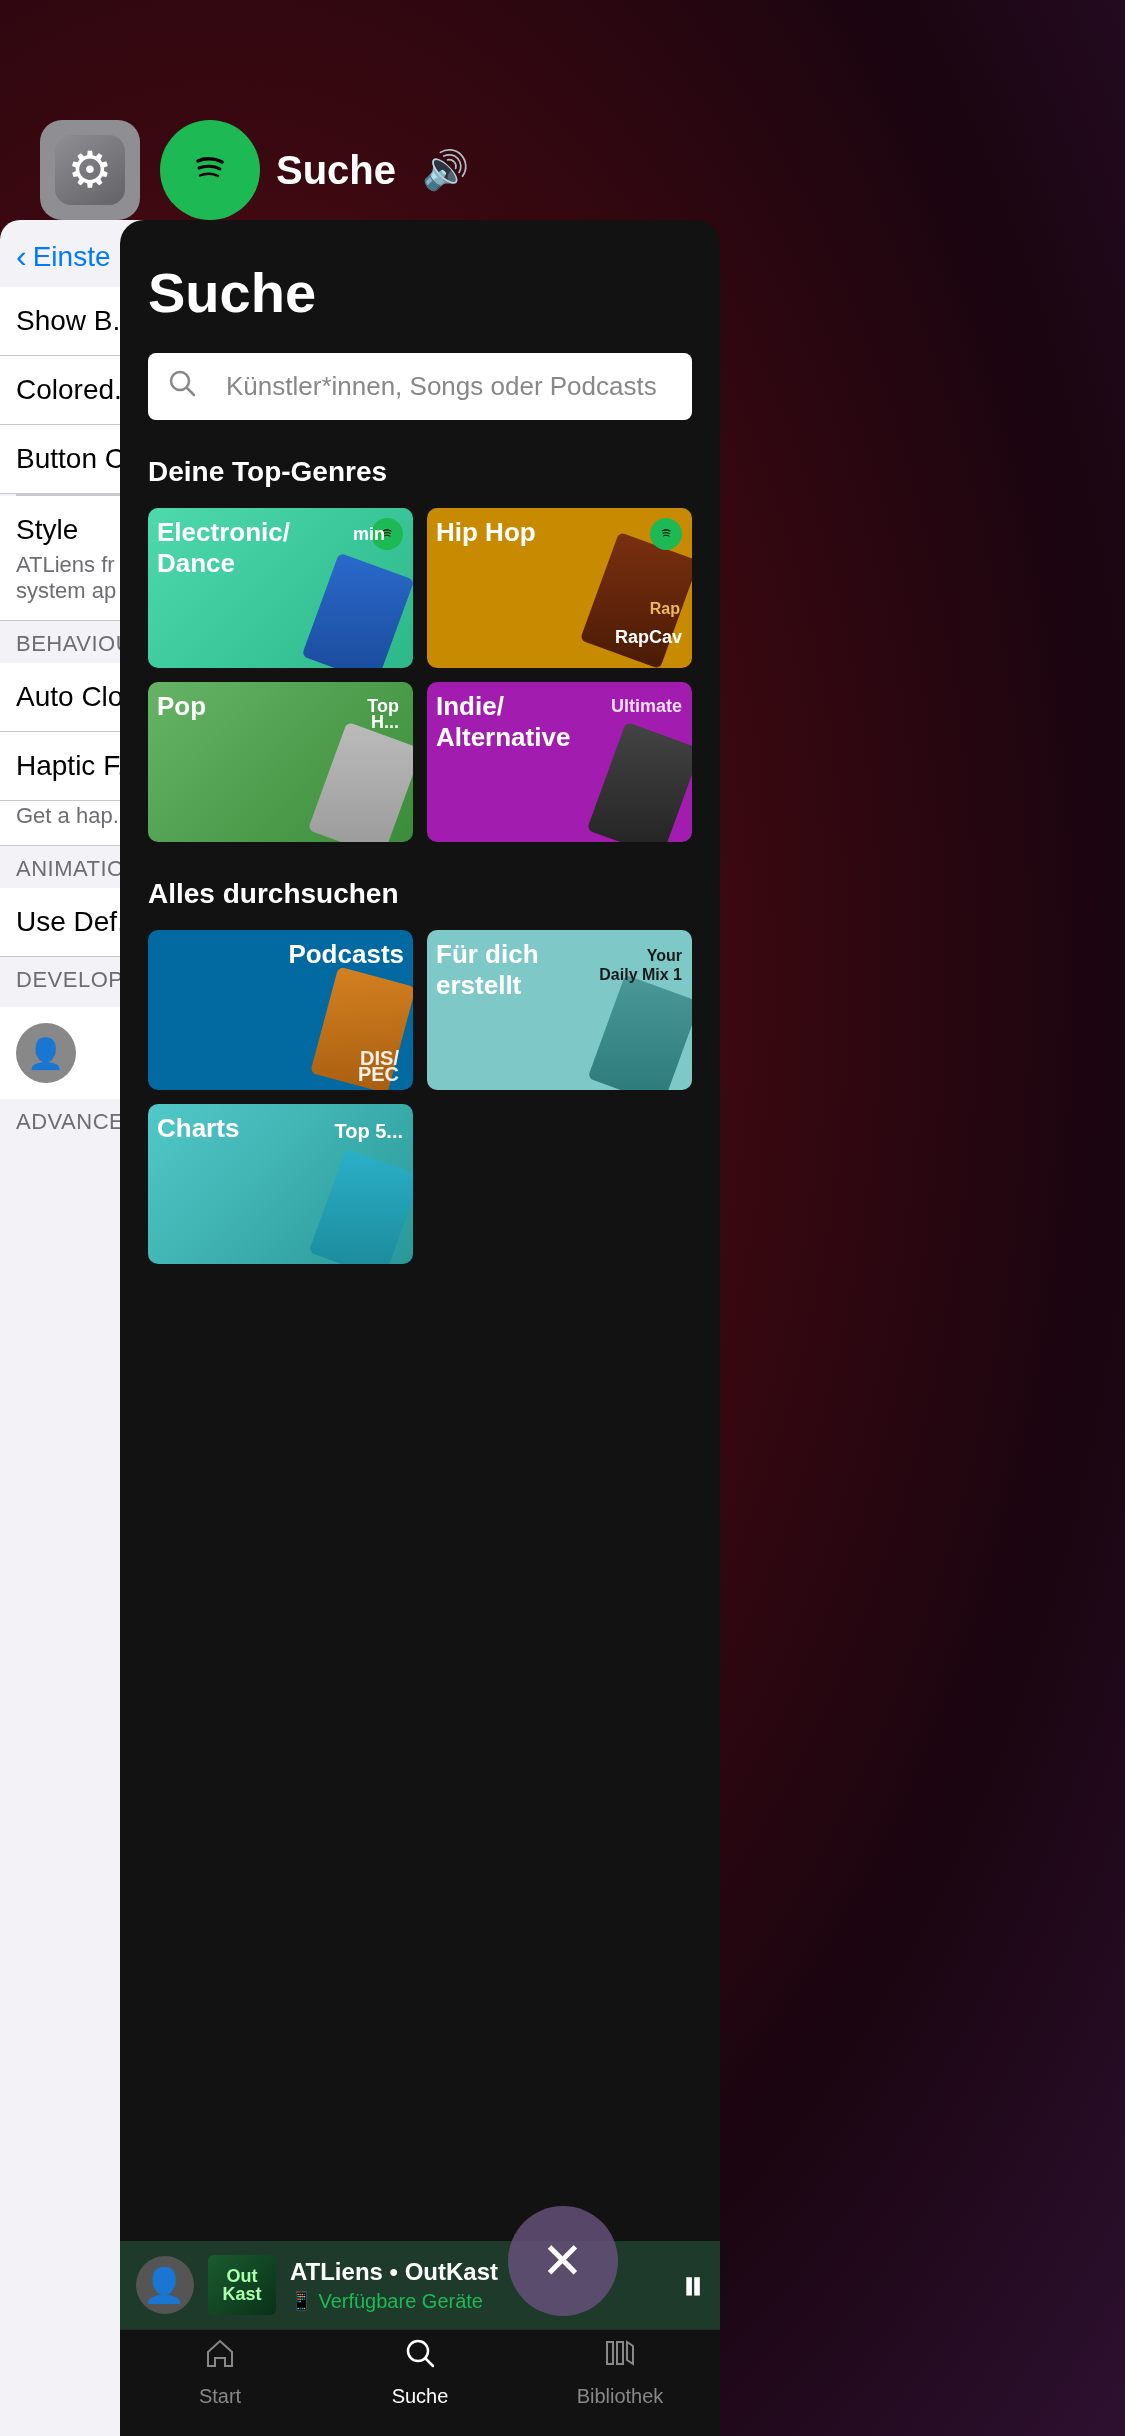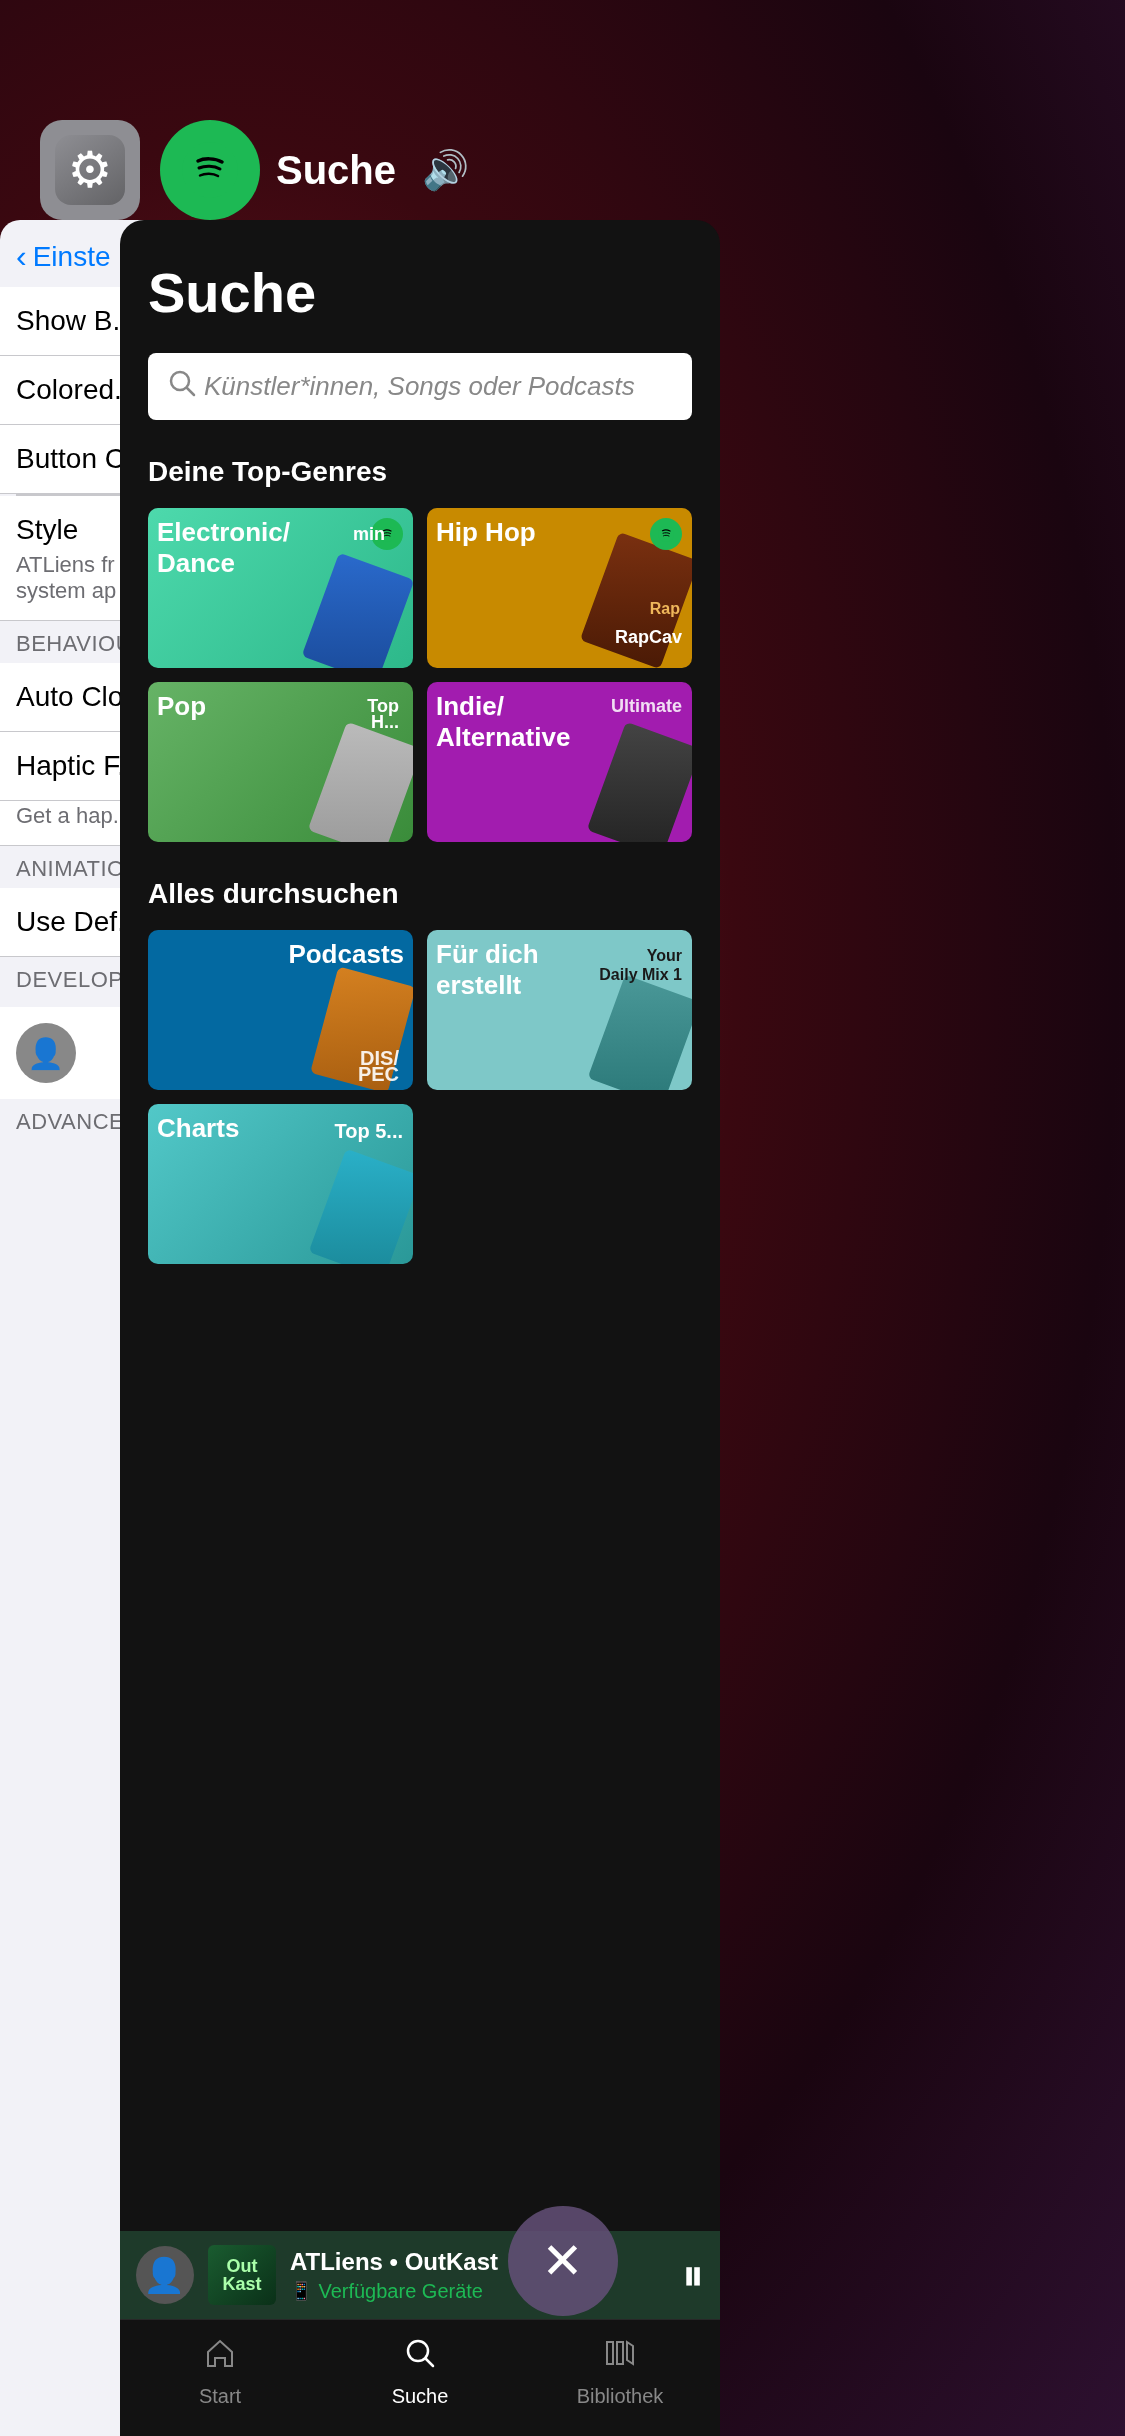--- a/index.html
+++ b/index.html
@@ -176,22 +176,21 @@
       margin-bottom: 28px;
     }
 
     .search-bar {
       display: flex;
       align-items: center;
       background: white;
       border-radius: 8px;
       padding: 16px 20px;
       margin-bottom: 36px;
-      gap: 8px;
-      font-style: italic;
+      gap: 30px;
     }
 
     .search-bar-icon {
       color: #888;
       font-size: 30px;
     }
 
     .search-placeholder {
       color: #888;
       font-size: 26px;
@@ -393,21 +392,21 @@
       margin-left: auto;
     }
 
     
     .bottom-nav {
       background: #121212;
       border-top: 1px solid #282828;
       display: flex;
       justify-content: space-around;
       align-items: center;
-      padding: 16px 0 28px;
+      padding: 6px 0 28px;
     }
 
     .nav-item {
       display: flex;
       flex-direction: column;
       align-items: center;
       gap: 6px;
       flex: 1;
     }
 

